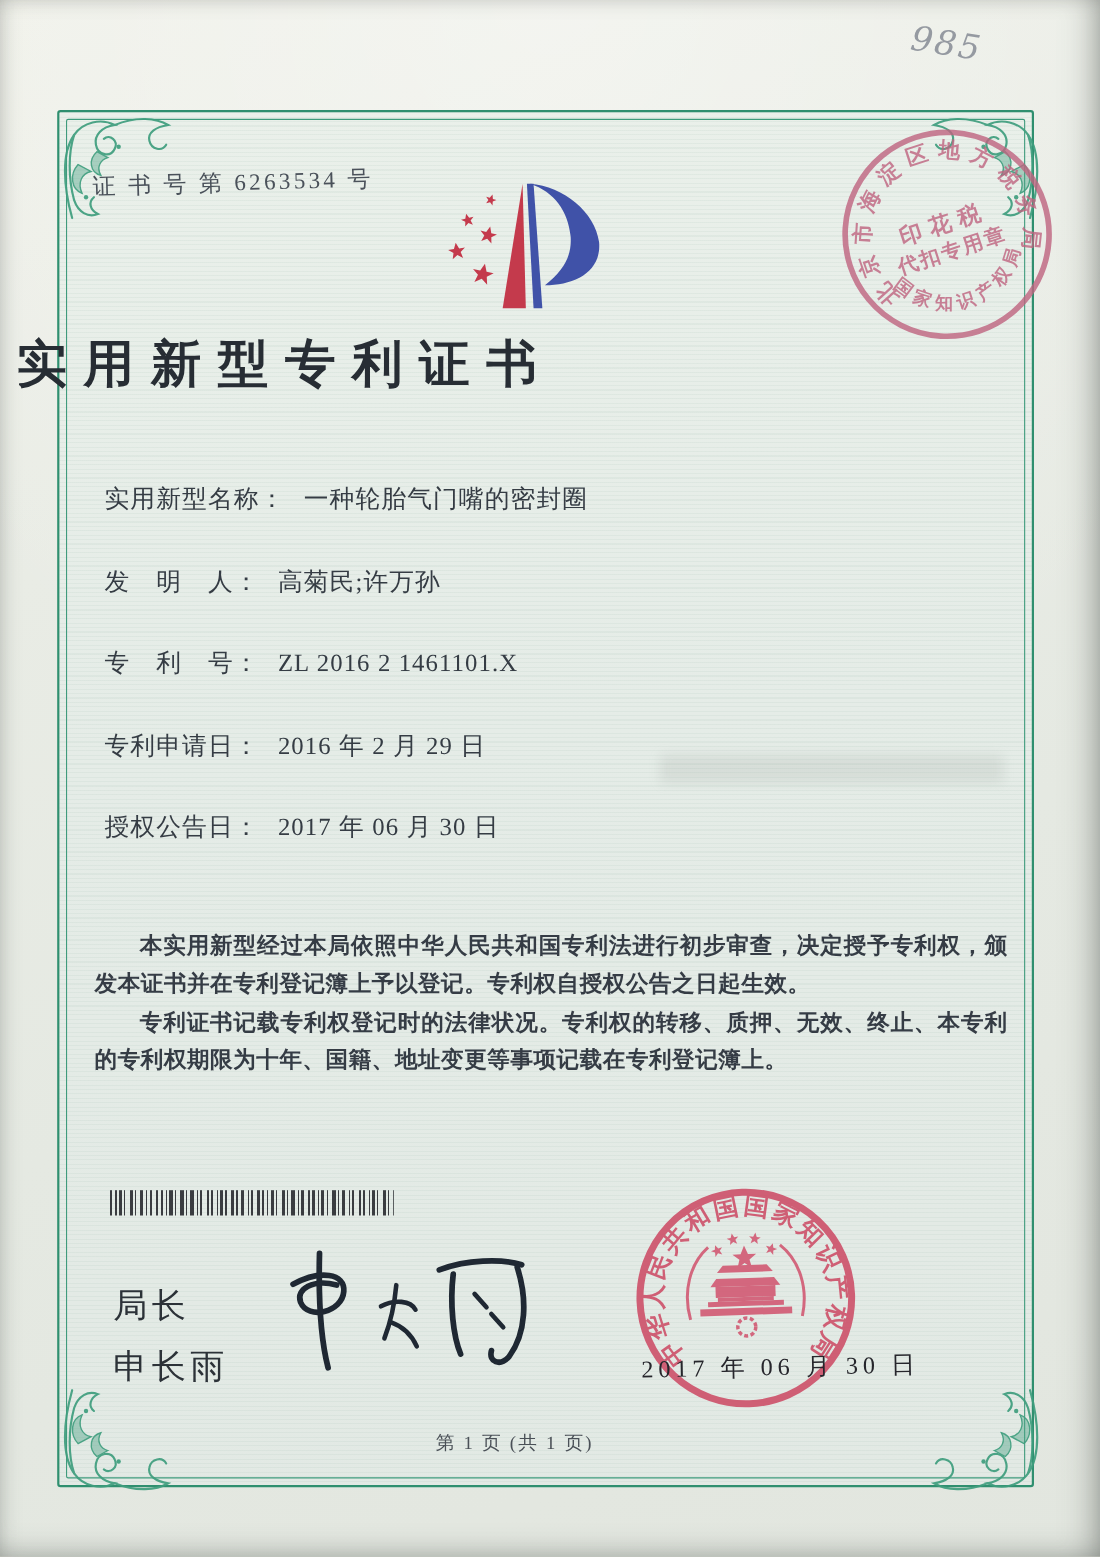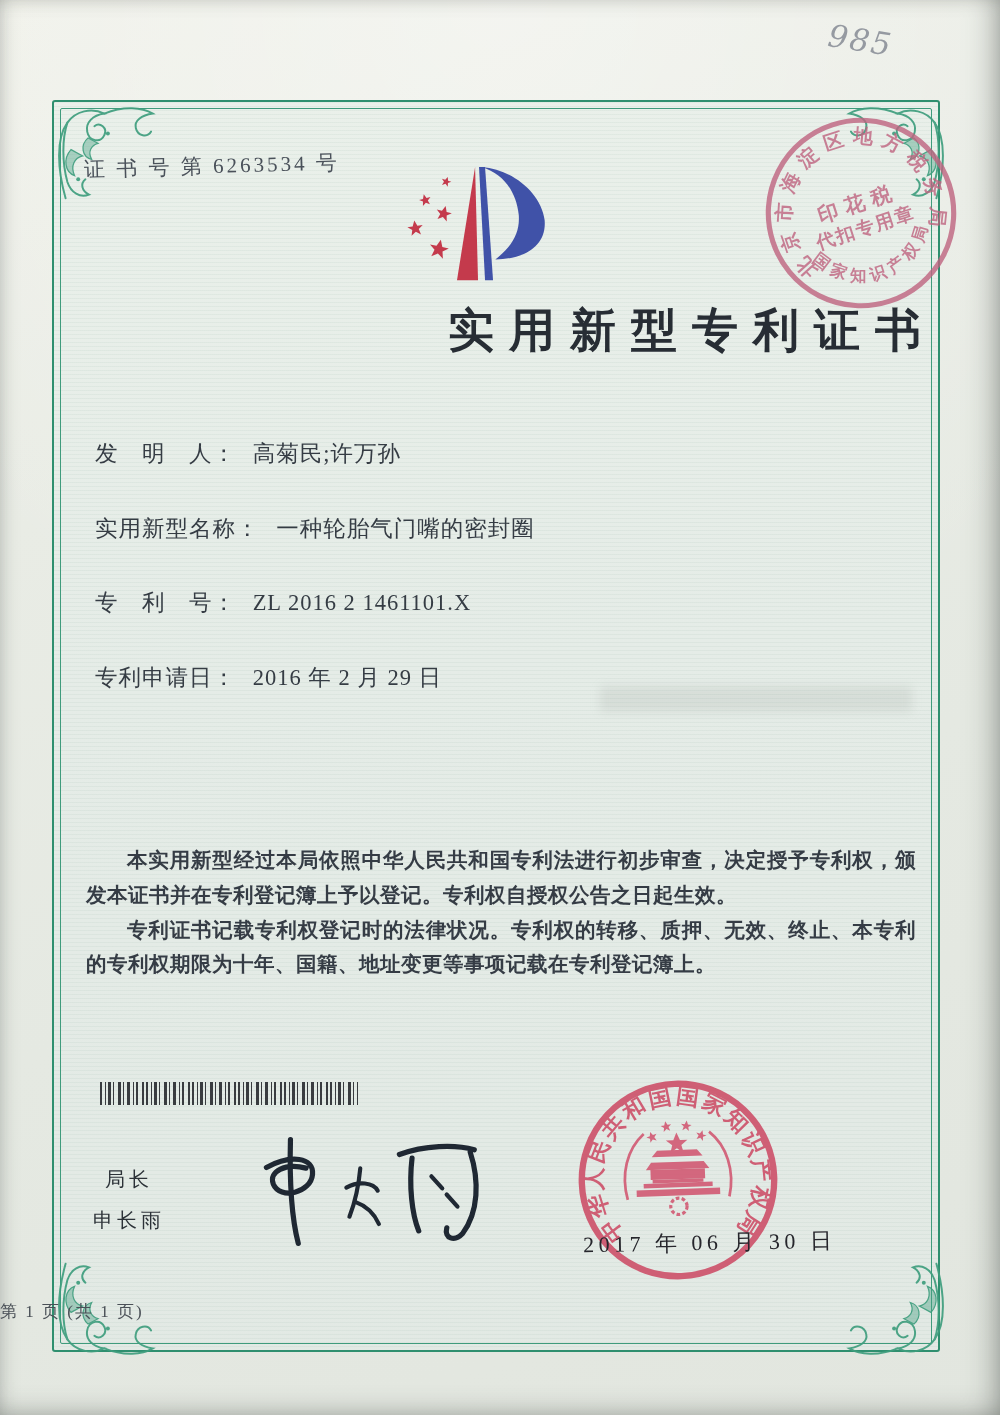--- a/index.html
+++ b/index.html
@@ -36,21 +36,21 @@
     position:absolute;left:84px;top:152px;font-size:21px;letter-spacing:3px;
     color:#4a515a;transform:rotate(-1.6deg);
   }
   .note-985{
     position:absolute;left:828px;top:22px;font-size:31px;color:#868b95;
     font-style:italic;transform:rotate(9deg);letter-spacing:2px;
     font-family:"DejaVu Serif",serif;opacity:.85;
   }
   .logo{position:absolute;left:392px;top:156px;width:160px;height:160px;}
   .title{
-    position:absolute;left:0;top:300px;width:936px;text-align:right;
+    position:absolute;left:0;top:300px;width:936px;text-align:left;
     font-size:46px;font-weight:600;color:#272d34;letter-spacing:15px;
     text-indent:15px;
   }
   .fields{position:absolute;left:95px;top:438px;width:760px;}
   .field-row{height:74.5px;font-size:22.5px;color:#353c44;letter-spacing:1px;white-space:nowrap;}
   .field-label{display:inline-block;}
   .field-value{display:inline-block;margin-left:10px;}
   .paras{
     position:absolute;left:86px;top:843px;width:830px;font-size:20.5px;
     line-height:34.8px;color:#353c45;text-align:justify;letter-spacing:.5px;font-weight:bold;
@@ -67,31 +67,31 @@
       #23252a 5px 6px, transparent 6px 8px,
       #23252a 8px 11px, transparent 11px 13px,
       #23252a 13px 14px, transparent 14px 18px,
       #23252a 18px 21px, transparent 21px 23px,
       #23252a 23px 24px, transparent 24px 27px,
       #23252a 27px 30px, transparent 30px 33px,
       #23252a 33px 34px, transparent 34px 36px,
       #23252a 36px 38px, transparent 38px 42px,
       #23252a 42px 44px, transparent 44px 46px);
   }
-  .signer{position:absolute;left:93px;top:1166px;font-size:20px;color:#2c3238;letter-spacing:4px;text-align:center;}
+  .signer{position:absolute;left:103px;top:1166px;font-size:31px;color:#2c3238;letter-spacing:4px;}
   .signer div{margin-bottom:14px;}
   .signature{position:absolute;left:238px;top:1122px;width:250px;height:130px;transform:rotate(-2deg);}
   .seal{position:absolute;left:560px;top:1062px;width:236px;height:236px;transform:rotate(-2deg);opacity:.88;}
   .seal-date{
     position:absolute;left:583px;top:1228px;font-size:22px;letter-spacing:4.5px;
     color:#26262c;transform:rotate(-1deg);z-index:5;
   }
   .tax-stamp{position:absolute;left:758px;top:110px;width:206px;height:206px;opacity:.8;}
   .footer{
-    position:absolute;left:0;top:1300px;width:936px;text-align:left;
+    position:absolute;left:0;top:1300px;width:936px;text-align:center;
     font-size:17px;color:#4a5057;letter-spacing:2px;
   }
   svg text{font-family:"Liberation Serif","DejaVu Serif",serif;}
 </style>
 </head>
 <body>
 
 <div class="photo">
 
   <div class="border-outer">
@@ -159,34 +159,38 @@
       </text>
       <text x="100" y="97" font-size="20" letter-spacing="7" text-anchor="middle" font-weight="bold">印花税</text>
       <text x="100" y="121" font-size="18" letter-spacing="2" text-anchor="middle" font-weight="bold">代扣专用章</text>
     </g>
   </svg>
 
   <div class="title">实用新型专利证书</div>
 
   <div class="fields">
     <div class="field-row">
+      <span class="field-label">实用新型名称：</span>
+      <span class="field-value">一种轮胎气门嘴的密封圈</span>
+    </div>
+    <div class="field-row">
       <span class="field-label">发　明　人：</span>
       <span class="field-value">高菊民;许万孙</span>
     </div>
     <div class="field-row">
-      <span class="field-label">实用新型名称：</span>
-      <span class="field-value">一种轮胎气门嘴的密封圈</span>
-    </div>
-    <div class="field-row">
       <span class="field-label">专　利　号：</span>
       <span class="field-value">ZL 2016 2 1461101.X</span>
     </div>
     <div class="field-row">
       <span class="field-label">专利申请日：</span>
       <span class="field-value">2016 年 2 月 29 日</span>
+    </div>
+    <div class="field-row">
+      <span class="field-label">授权公告日：</span>
+      <span class="field-value">2017 年 06 月 30 日</span>
     </div>
   </div>
 
   <div class="ghost-band"></div>
 
   <div class="paras">
     <p>本实用新型经过本局依照中华人民共和国专利法进行初步审查，决定授予专利权，颁发本证书并在专利登记簿上予以登记。专利权自授权公告之日起生效。</p>
     <p>专利证书记载专利权登记时的法律状况。专利权的转移、质押、无效、终止、本专利的专利权期限为十年、国籍、地址变更等事项记载在专利登记簿上。</p>
   </div>
 

